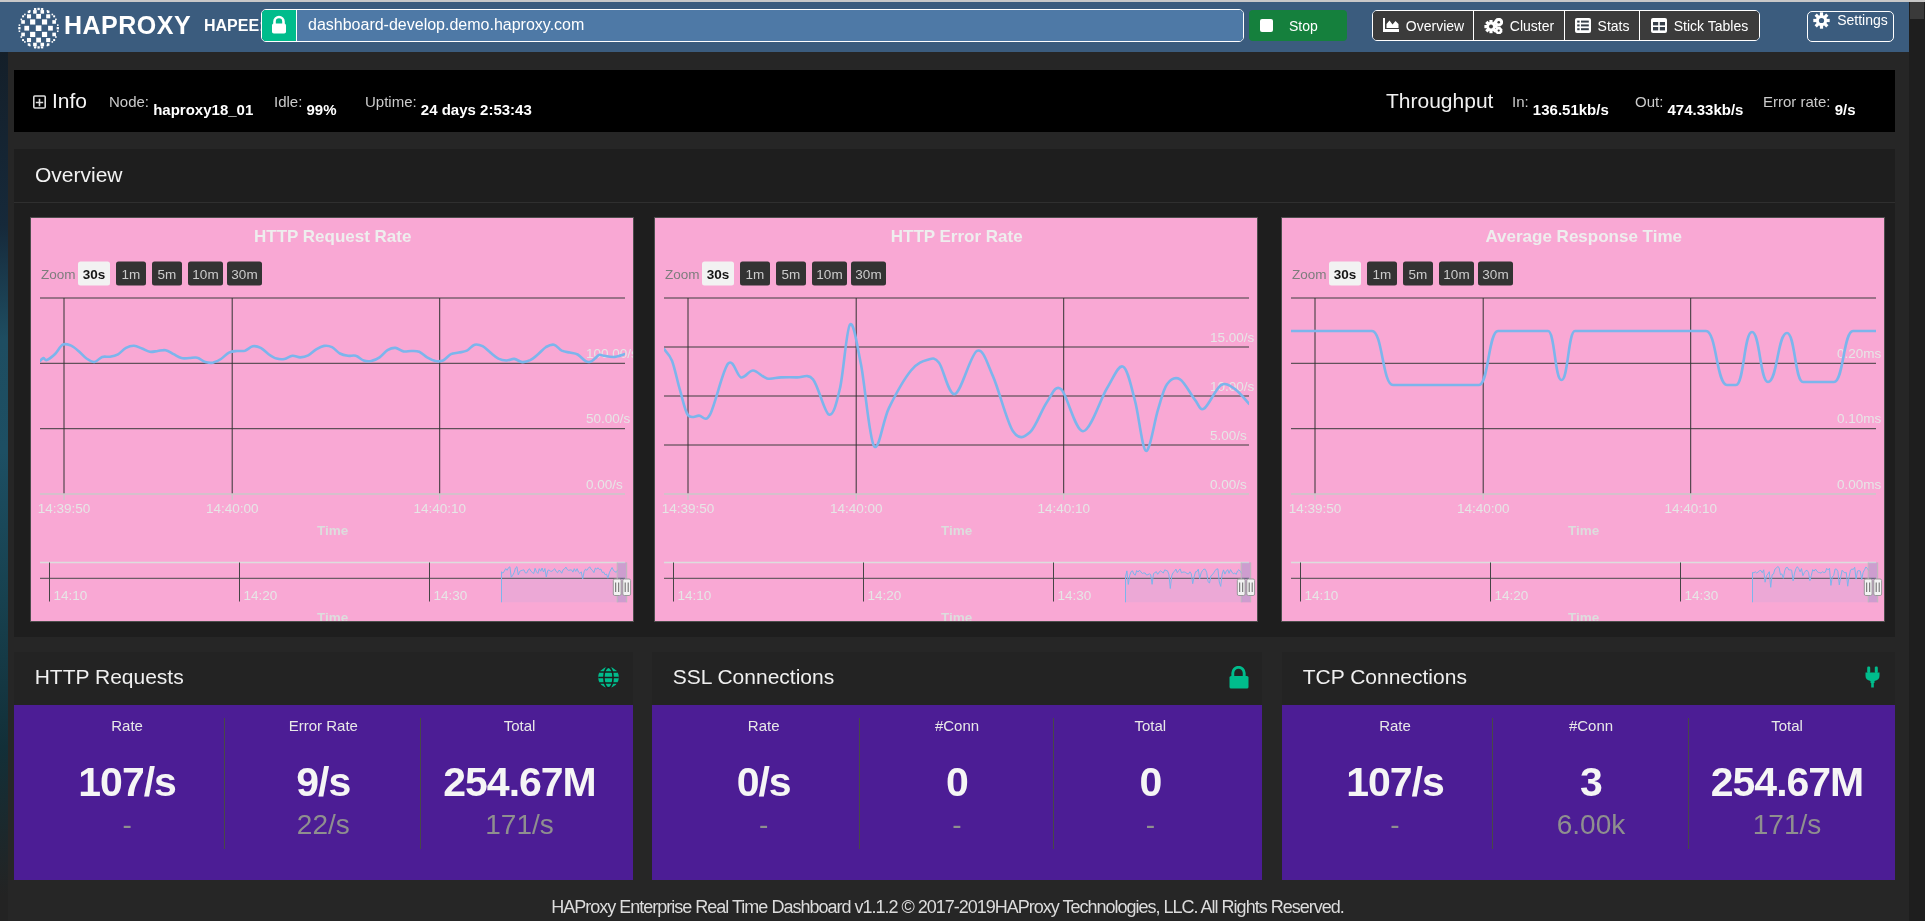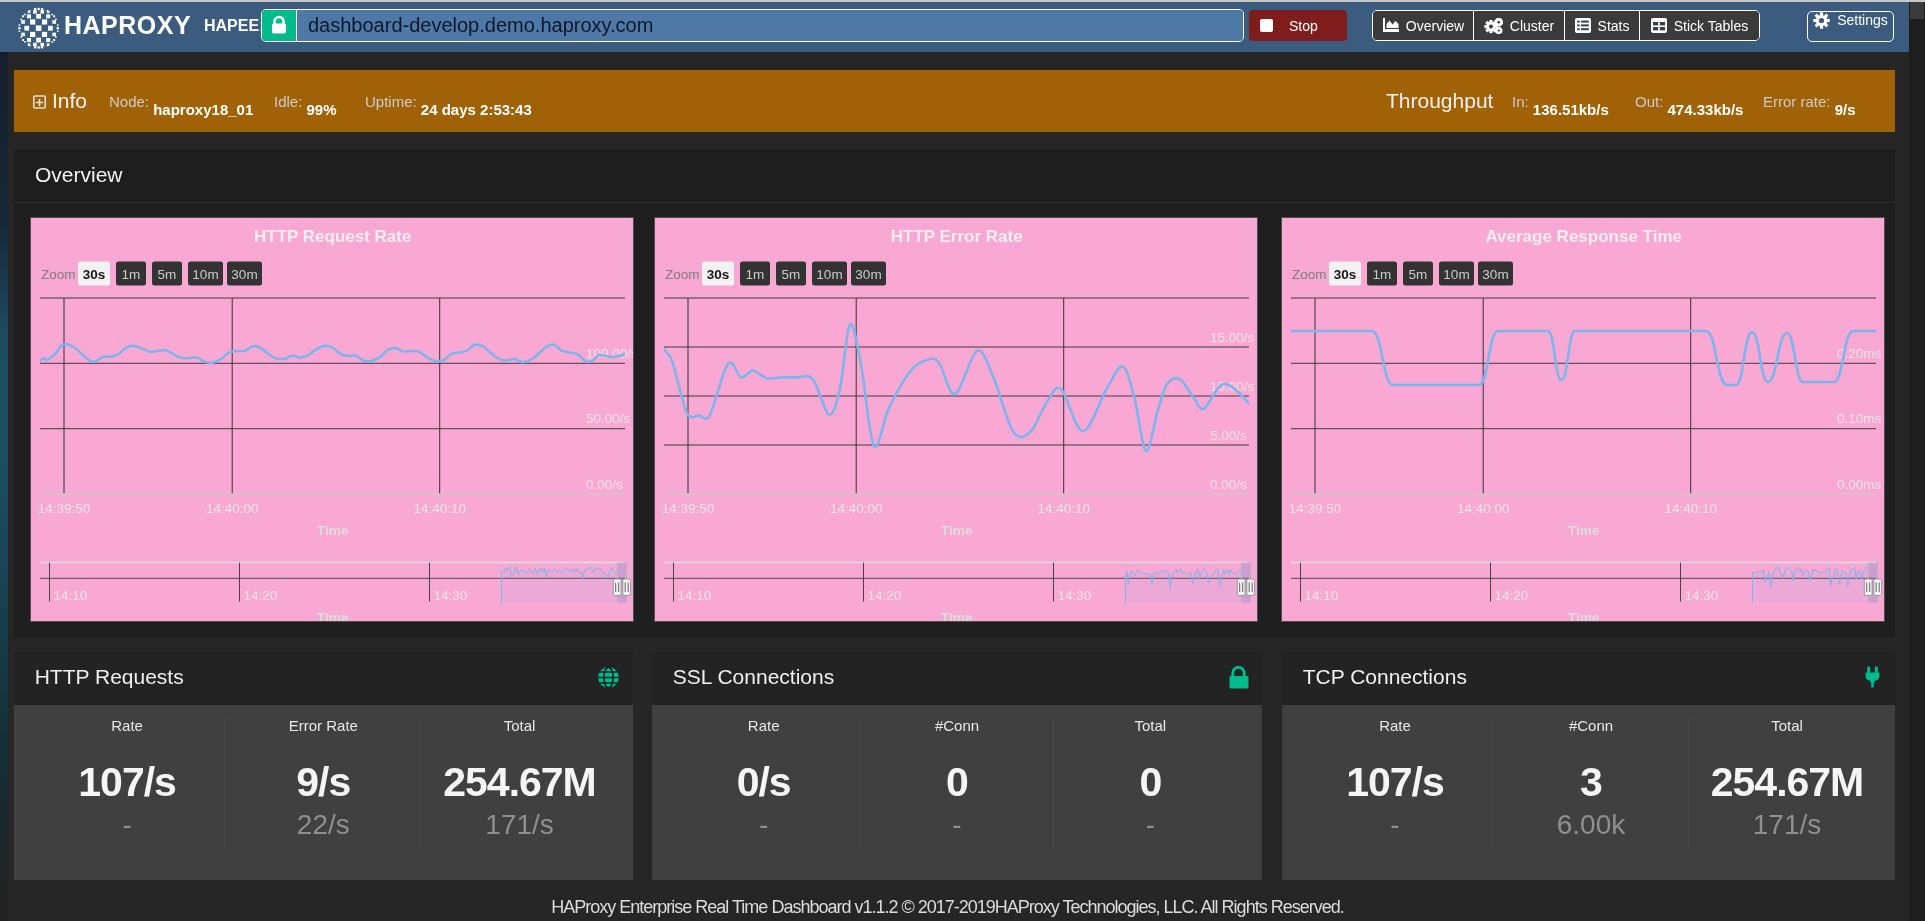--- a/index.html
+++ b/index.html
@@ -6,35 +6,35 @@
 .abs { position:absolute; }
 .topline { left:0; top:0; width:1925px; height:2px; background:#c8c8c8; z-index:30; }
 .navbar { left:0; top:2px; width:1909px; height:50px; background:#3b5c7e; z-index:20; }
 .leftstrip { left:0; top:52px; width:8px; height:869px; background:linear-gradient(180deg,#141f29 0%,#16293a 20%,#1e4d61 33%,#1d4f63 46%,#17414f 63%,#122f38 80%,#232323 97%); }
 .scrollbar { right:0; top:2px; width:16px; height:919px; background:#1e1e1e; }
 .scrollbar .thumb { position:absolute; left:1px; top:0px; width:14px; height:17px; background:#3a3a3a; }
 .brand { left:64px; top:9px; font-size:25px; font-weight:bold; color:#fff; letter-spacing:0.5px; }
 .hapee { left:204px; top:15px; font-size:16px; font-weight:bold; color:#fff; }
 .inputgroup { left:261px; top:6.5px; width:983px; height:33px; border:1.5px solid #fff; border-radius:5px; display:flex; overflow:hidden; }
 .lockbtn { width:34px; background:#00bc8c; display:flex; align-items:center; justify-content:center; flex:none; }
-.urlinput { flex:1; background:#4e79a6; color:#0f172a; font-size:20px; display:flex; align-items:center; padding-left:11px; border-left:1.5px solid #fff; }
-.stopbtn { left:1249px; top:8px; width:98px; height:31px; background:#7f1d1d; border-radius:4px; color:#fff; font-size:14px; display:flex; align-items:center; padding-left:11px; }
+.urlinput { flex:1; background:#4e79a6; color:#ffffff; font-size:16px; display:flex; align-items:center; padding-left:11px; border-left:1.5px solid #fff; }
+.stopbtn { left:1249px; top:8px; width:98px; height:31px; background:#15803d; border-radius:4px; color:#fff; font-size:14px; display:flex; align-items:center; padding-left:11px; }
 .btngroup { left:1372px; top:8px; height:31px; display:flex; border:1.5px solid #fff; border-radius:5px; overflow:hidden; }
 .btngroup .b { background:#3b3b3b; color:#fff; font-size:14px; display:flex; align-items:center; justify-content:center; border-right:1.5px solid #fff; }
 .btngroup .b:last-child { border-right:none; }
 .settings { left:1807px; top:8.5px; width:87px; height:31px; border:1.5px solid #fff; border-radius:5px; color:#fff; font-size:14px; display:flex; justify-content:center; }
-.infopanel { left:14px; top:70px; width:1881px; height:62px; background:#a16207; }
+.infopanel { left:14px; top:70px; width:1881px; height:62px; background:#000000; }
 .infopanel .it { position:absolute; top:0; height:62px; display:flex; align-items:center; }
 .lab { font-size:15px; color:#cbcbcb; }
 .val { font-size:15px; color:#fff; font-weight:bold;margin-top:16px; }
 .ovpanel { left:14px; top:149px; width:1881px; height:488px; background:#1e1e1e; }
 .ovhead { position:absolute; left:21px; top:14px; font-size:21px; color:#f2f2f2; }
 .ovdiv { position:absolute; left:0; top:53px; width:1881px; height:1px; background:#2f2f2f; }
 .chartbox { position:absolute; top:68px; width:603.5px; height:405px; background:#f9a8d4; border:1px solid #4d4d4d; overflow:hidden; }
-.card { position:absolute; top:651.7px; background:#404040; }
+.card { position:absolute; top:651.7px; background:#4c1d95; }
 .cardhead { position:absolute; left:0; top:0; width:100%; height:53px; background:#232323; }
 .cardhead .t { position:absolute; left:20.7px; top:13px; font-size:21px; color:#f0f0f0; }
 .cardhead .ic { position:absolute; right:13px; top:14px; }
 .cardbody { position:absolute; left:15px; right:15px; top:53px; bottom:0; display:flex; }
 .col { flex:1; position:relative; text-align:center; }
 .col .divider { position:absolute; right:0; top:13px; height:131px; width:1px; background:#484848; }
 .col .l { position:absolute; left:0; width:100%; top:12px; font-size:15px; color:#e8e8e8; }
 .col .v { position:absolute; left:0; width:100%; top:54.5px; font-size:41px; font-weight:bold; color:#f5f5f5; letter-spacing:-1px; }
 .col .s { position:absolute; left:0; width:100%; top:104px; font-size:28px; color:#8f8f8f; }
 .footer { position:absolute; left:0; top:897px; width:1895px; text-align:center; font-size:18px; color:#dcdcdc; letter-spacing:-1px; }

